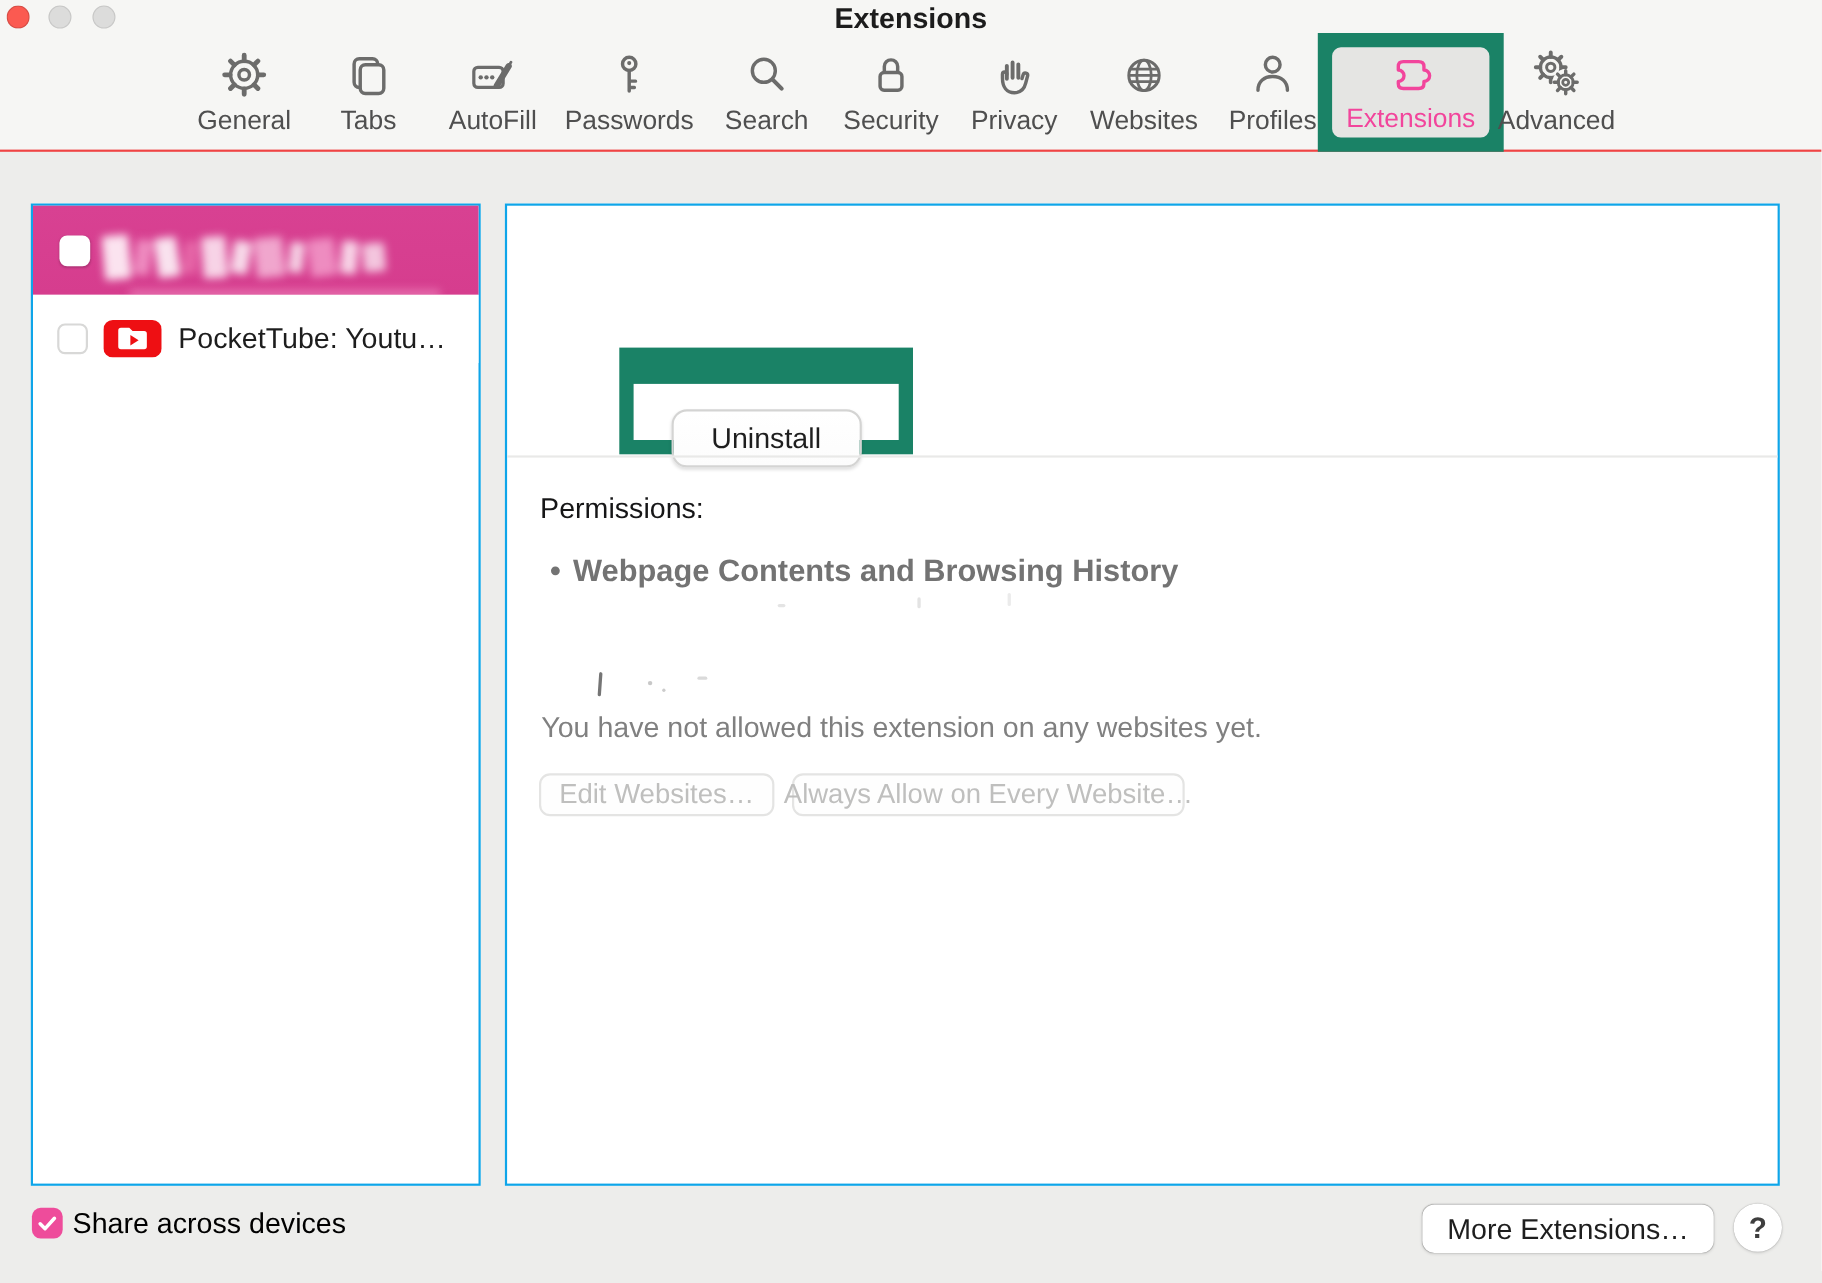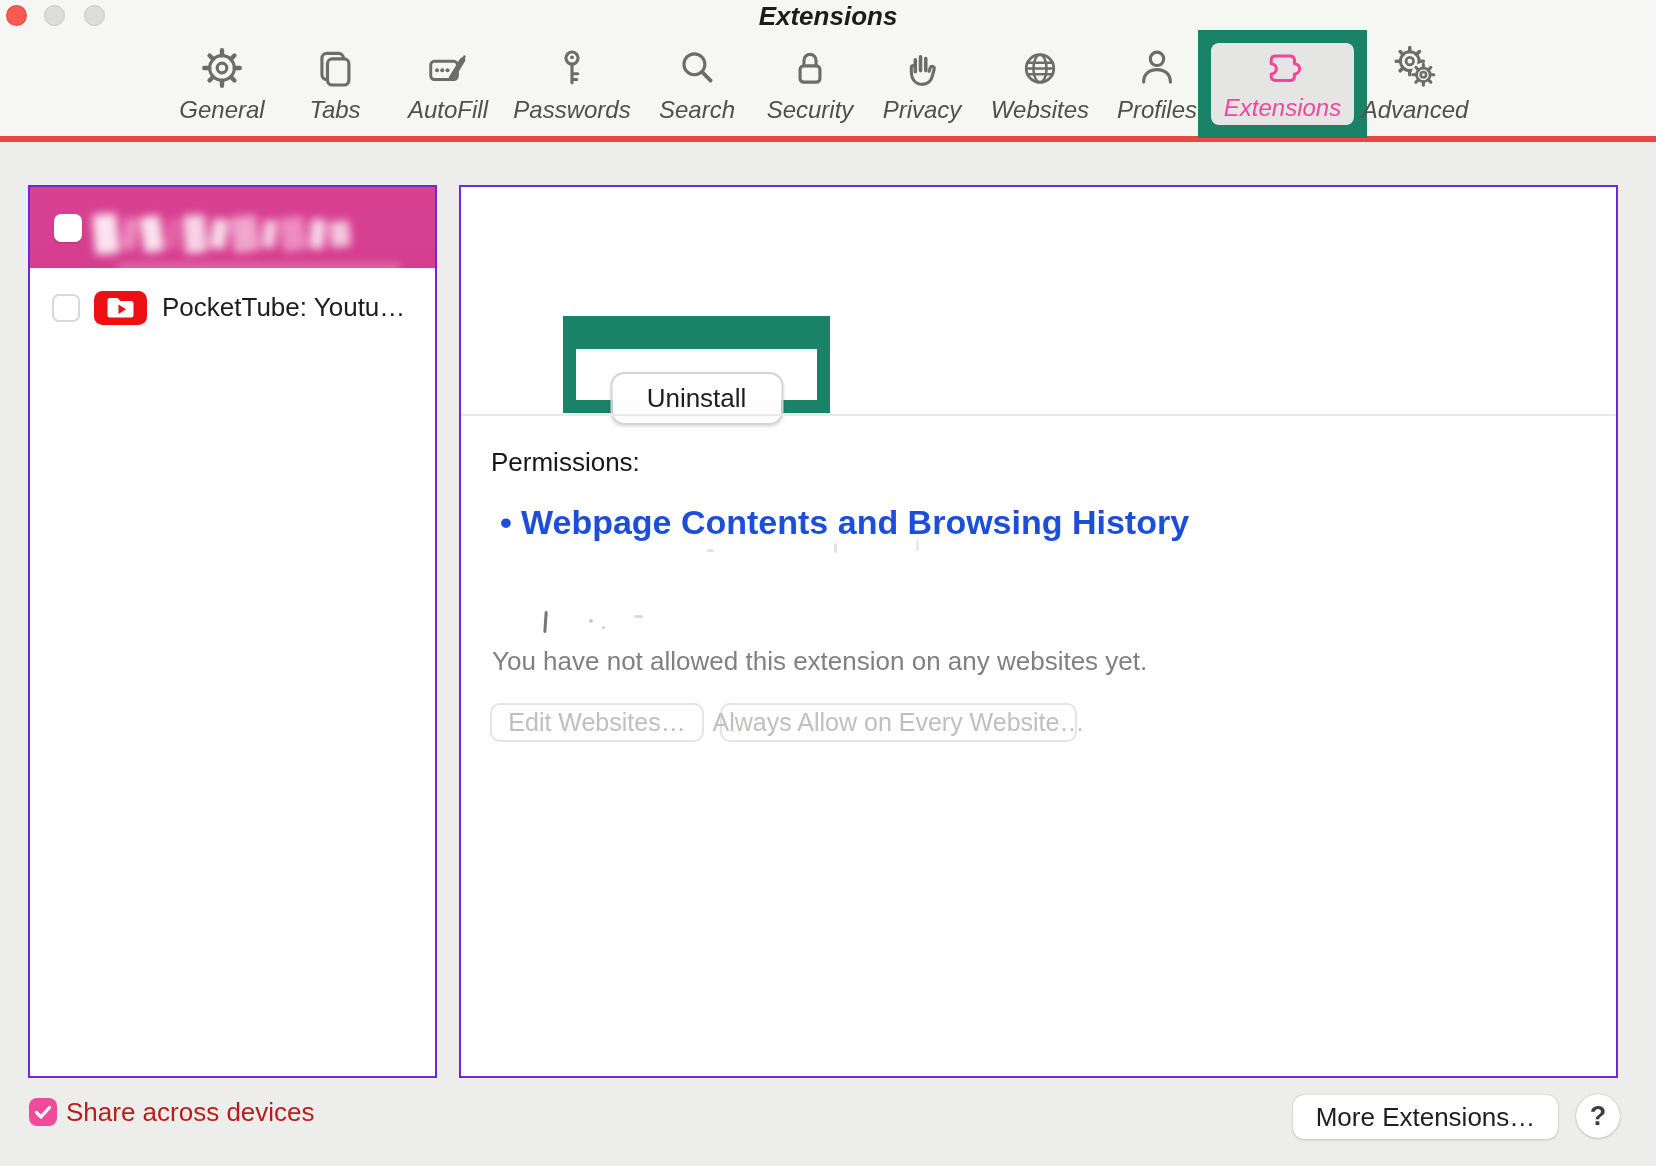--- a/index.html
+++ b/index.html
@@ -7,21 +7,21 @@
     width:1656px;height:1166px;position:relative;overflow:hidden;
     background:#EDEDEB;
     font-family:"Liberation Sans", sans-serif;
     -webkit-font-smoothing:antialiased;
   }
   .window{position:absolute;inset:0;}
 
   
   .header{
     position:absolute;left:0;top:0;width:1656px;height:136px;
-    background:#F6F6F4;border-bottom:6px solid #ef4444;font-style:italic;
+    background:#F6F6F4;border-bottom:2px solid #ef4444;
   }
   .tl{position:absolute;top:5px;width:21px;height:21px;border-radius:50%;box-sizing:border-box;}
   .tl-red{left:6px;background:var(--traffic_red);border:1px solid rgba(0,0,0,0.14);}
   .tl-g1{left:44px;background:#DCDCDB;border:1px solid #C8C8C7;}
   .tl-g2{left:84px;background:#DCDCDB;border:1px solid #C8C8C7;}
   .wtitle{
     position:absolute;top:1px;left:0;width:100%;text-align:center;
     font-size:26px;font-weight:bold;color:#1C1C1C;
   }
   .tab{
@@ -36,21 +36,21 @@
   }
   .tab-highlight{
     position:absolute;left:13px;top:13px;right:13px;bottom:13px;
     background:#E5E5E3;border-radius:8px;
   }
   .tab-highlight .tab{position:absolute;left:50%;transform:translateX(-50%);top:0;width:143px;}
   .tab-highlight .ticon{margin-top:2px;color:var(--accent_pink);}
   .tab-highlight .tlabel{color:var(--accent_pink);margin-top:3px;}
 
   
-  .panel{position:absolute;background:#FFFFFF;border:2px solid #6d28d9;box-sizing:border-box;}
+  .panel{position:absolute;background:#FFFFFF;border:2px solid #0ea5e9;box-sizing:border-box;}
   .sidebar{left:28px;top:185px;width:409px;height:893px;}
   .detail{left:459px;top:185px;width:1159px;height:893px;}
 
   
   .row-selected{
     position:absolute;left:0;top:0;right:0;height:81px;
     background:linear-gradient(180deg,#D84192,var(--selected_row_pink));
   }
   .cbox{position:absolute;width:28px;height:28px;border-radius:7px;box-sizing:border-box;background:#fff;}
   .cbox-sel{left:24px;top:27px;box-shadow:0 1px 2px rgba(0,0,0,0.18);}
@@ -77,40 +77,40 @@
   .uninstall-btn{
     position:absolute;left:50%;transform:translateX(-50%);top:23px;width:173px;height:53px;
     background:linear-gradient(180deg,#FFFFFF,#FCFCFC);
     border:2px solid #D4D4D3;border-radius:14px;box-sizing:border-box;
     box-shadow:0 2px 3px rgba(0,0,0,0.12);
     font-size:26px;color:#1E1E1E;display:flex;align-items:center;justify-content:center;
     font-family:"Liberation Sans", sans-serif;
   }
   .divider{position:absolute;left:0;right:0;top:227px;height:2px;background:#E9E9E8;}
   .perm-heading{position:absolute;left:30px;top:260px;font-size:26px;color:#161617;}
-  .perm-item{position:absolute;left:39px;top:316px;font-size:34px;font-weight:bold;color:#1d4ed8;white-space:nowrap;}
+  .perm-item{position:absolute;left:39px;top:316px;font-size:28px;font-weight:bold;color:#737373;white-space:nowrap;}
   .perm-item .bullet-marker{display:inline-block;width:21px;}
   .perm-item .bullet-marker::before{content:"\2022";}
   .speck{position:absolute;border-radius:2px;}
   .ws-message{position:absolute;left:31px;top:459px;font-size:26px;color:#808080;white-space:nowrap;}
   .ws-btn{
     position:absolute;top:516px;height:39px;box-sizing:border-box;
     background:#FEFEFE;border:2px solid #E4E4E3;border-radius:10px;
     font-size:25px;color:#BFBFBE;display:flex;align-items:center;justify-content:center;
     white-space:nowrap;font-family:"Liberation Sans", sans-serif;
   }
   .btn-edit{left:29px;width:214px;}
   .btn-always{left:259px;width:357px;}
 
   
   .cbox-share{
     position:absolute;left:29px;top:1098px;width:28px;height:28px;border-radius:8px;
     background:var(--checkbox_pink);
   }
-  .share-label{position:absolute;left:66px;top:1098px;height:28px;line-height:29px;font-size:26px;color:#b91c1c;}
+  .share-label{position:absolute;left:66px;top:1098px;height:28px;line-height:29px;font-size:26px;color:#000000;}
   .more-btn{
     position:absolute;left:1293px;top:1095px;width:265px;height:44px;
     background:#FFFFFF;border:none;border-radius:11px;
     box-shadow:0 0 1px rgba(0,0,0,0.35),0 1px 3px rgba(0,0,0,0.14);
     font-size:26px;color:#1E1E1E;display:flex;align-items:center;justify-content:center;
     font-family:"Liberation Sans", sans-serif;
   }
   .help-btn{
     position:absolute;left:1576px;top:1094px;width:44px;height:44px;border-radius:50%;
     background:#FFFFFF;border:none;

